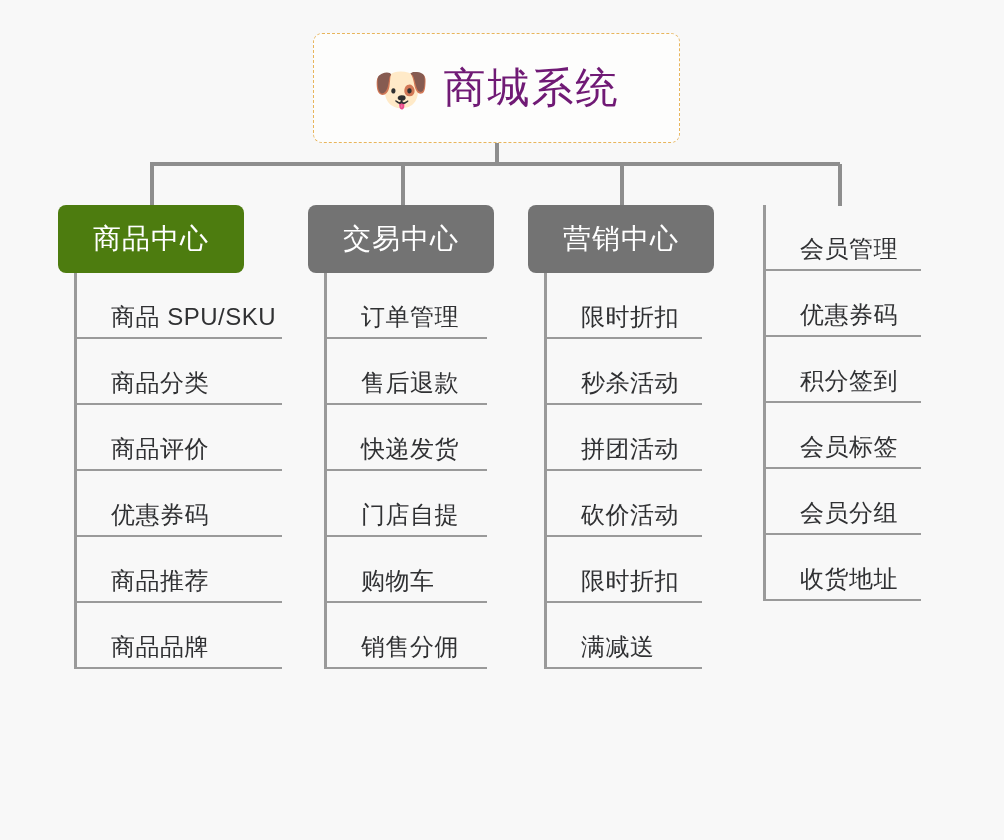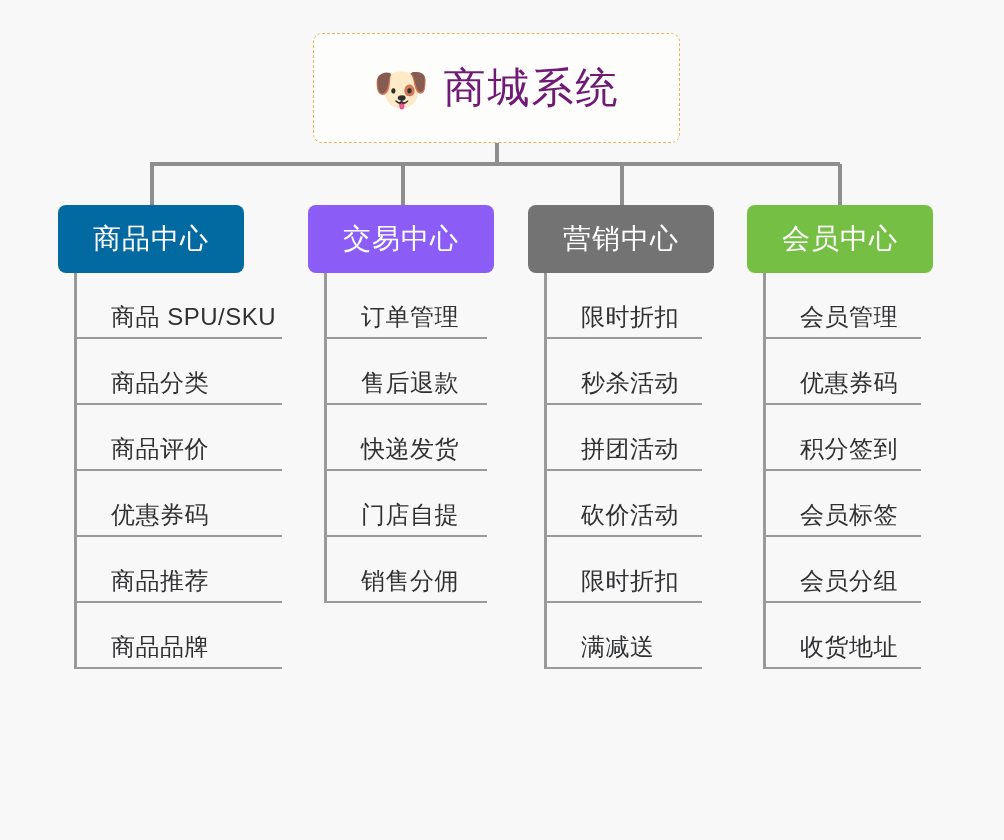--- a/index.html
+++ b/index.html
@@ -95,21 +95,21 @@
 
   <div class="conn conn-stem-root"></div>
   <div class="conn conn-bus"></div>
   <div class="conn conn-drop" id="drop0" style="left: 150px;"></div>
   <div class="conn conn-drop" id="drop1" style="left: 401px;"></div>
   <div class="conn conn-drop" id="drop2" style="left: 620px;"></div>
   <div class="conn conn-drop" id="drop3" style="left: 838px;"></div>
 
   <div id="columns-host">
       <div class="col" style="left: 58px; width: 186px;">
-        <div class="cat-box" style="background: #0369a1; font-family: Liberation Serif, serif;">
+        <div class="cat-box" style="background: #4d7c0f; font-family: Liberation Serif, serif;">
           <span>商品中心</span>
         </div>
         <div class="leaf-list">
           <div class="leaf-item">
             <span class="leaf-label">商品 SPU/SKU</span>
             <div class="leaf-underline" style="width: 205px;"></div>
           </div>
           <div class="leaf-item">
             <span class="leaf-label">商品分类</span>
             <div class="leaf-underline" style="width: 205px;"></div>
@@ -126,38 +126,42 @@
             <span class="leaf-label">商品推荐</span>
             <div class="leaf-underline" style="width: 205px;"></div>
           </div>
           <div class="leaf-item">
             <span class="leaf-label">商品品牌</span>
             <div class="leaf-underline" style="width: 205px;"></div>
           </div>
         </div>
       </div>
       <div class="col" style="left: 308px; width: 186px;">
-        <div class="cat-box" style="background: #8b5cf6;">
+        <div class="cat-box" style="background: #737373;">
           <span>交易中心</span>
         </div>
         <div class="leaf-list">
           <div class="leaf-item">
             <span class="leaf-label">订单管理</span>
             <div class="leaf-underline" style="width: 160px;"></div>
           </div>
           <div class="leaf-item">
             <span class="leaf-label">售后退款</span>
             <div class="leaf-underline" style="width: 160px;"></div>
           </div>
           <div class="leaf-item">
             <span class="leaf-label">快递发货</span>
             <div class="leaf-underline" style="width: 160px;"></div>
           </div>
           <div class="leaf-item">
             <span class="leaf-label">门店自提</span>
+            <div class="leaf-underline" style="width: 160px;"></div>
+          </div>
+          <div class="leaf-item">
+            <span class="leaf-label">购物车</span>
             <div class="leaf-underline" style="width: 160px;"></div>
           </div>
           <div class="leaf-item">
             <span class="leaf-label">销售分佣</span>
             <div class="leaf-underline" style="width: 160px;"></div>
           </div>
         </div>
       </div>
       <div class="col" style="left: 528px; width: 186px;">
         <div class="cat-box" style="background: #737373;">
@@ -184,23 +188,20 @@
             <span class="leaf-label">限时折扣</span>
             <div class="leaf-underline" style="width: 155px;"></div>
           </div>
           <div class="leaf-item">
             <span class="leaf-label">满减送</span>
             <div class="leaf-underline" style="width: 155px;"></div>
           </div>
         </div>
       </div>
       <div class="col" style="left: 747px; width: 186px;">
-        <div class="cat-box" style="background: rgb(117, 192, 68);">
-          <span>会员中心</span>
-        </div>
         <div class="leaf-list">
           <div class="leaf-item">
             <span class="leaf-label">会员管理</span>
             <div class="leaf-underline" style="width: 155px;"></div>
           </div>
           <div class="leaf-item">
             <span class="leaf-label">优惠券码</span>
             <div class="leaf-underline" style="width: 155px;"></div>
           </div>
           <div class="leaf-item">

